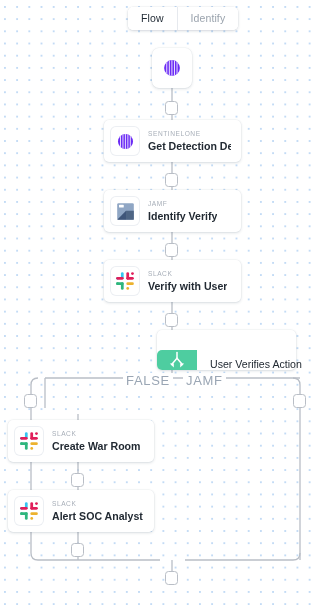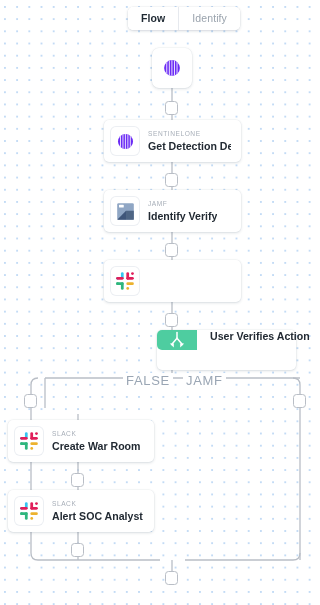--- a/index.html
+++ b/index.html
@@ -62,21 +62,21 @@
   .tab {
     padding: 5px 13px 6px 13px;
     font-size: 10.5px;
     letter-spacing: .1px;
     color: #9aa3ad;
     background: #ffffff;
     white-space: nowrap;
   }
   .tab.active {
     color: #1f2933;
-    font-weight: bold;
+    font-weight: normal;
   }
   .tab.divider { border-left: 1px solid #e6e9ee; }
 
   
   .node {
     position: absolute;
     display: flex;
     align-items: center;
     background: #ffffff;
     border-radius: 5px;
@@ -137,22 +137,21 @@
     font-weight: bold;
     color: #222a33;
     white-space: nowrap;
   }
 
   
   .node.branch {
     height: 40px;
     padding: 0;
     border-radius: 5px;
-    align-items: flex-start;
-    font-weight: bold;
+    align-items: flex-end;
   }
   .branch-icon {
     width: 40px;
     flex: 0 0 40px;
     background: #4ECDA0;
     border-radius: 5px 0 0 5px;
     display: flex;
     align-items: center;
     justify-content: center;
   }
@@ -312,20 +311,24 @@
         </g>
         <g fill="#E01E5A">
           <rect x="1.4" y="7.1" width="9" height="3.3" rx="1.65"></rect>
           <rect x="13.6" y="7.1" width="9" height="3.3" rx="1.65"></rect>
           <rect x="19.3" y="1.4" width="3.3" height="3.3" rx="1.65"></rect>
         </g>
         <rect x="13.6" y="1.4" width="3.3" height="9" rx="1.65" fill="#E01E5A"></rect>
         <rect x="1.4" y="13.6" width="9" height="3.3" rx="1.65" fill="#2EB67D"></rect>
       </svg>
     </span>
+    <span class="node-text">
+      <span class="node-app">SLACK</span>
+      <span class="node-title">Verify with User</span>
+    </span>
   </div>
 
   <div class="node branch" style="left:157px; top:330px; width:139px;">
     <span class="branch-icon">
       <svg width="20" height="20" viewBox="0 0 24 24" aria-hidden="true">
         <g fill="none" stroke="#ffffff" stroke-width="1.8" stroke-linecap="round" stroke-linejoin="round">
           <path d="M12,3 L12,10"></path>
           <path d="M12,10 L5.6,17.4"></path>
           <path d="M12,10 L18.4,17.4"></path>
         </g>

